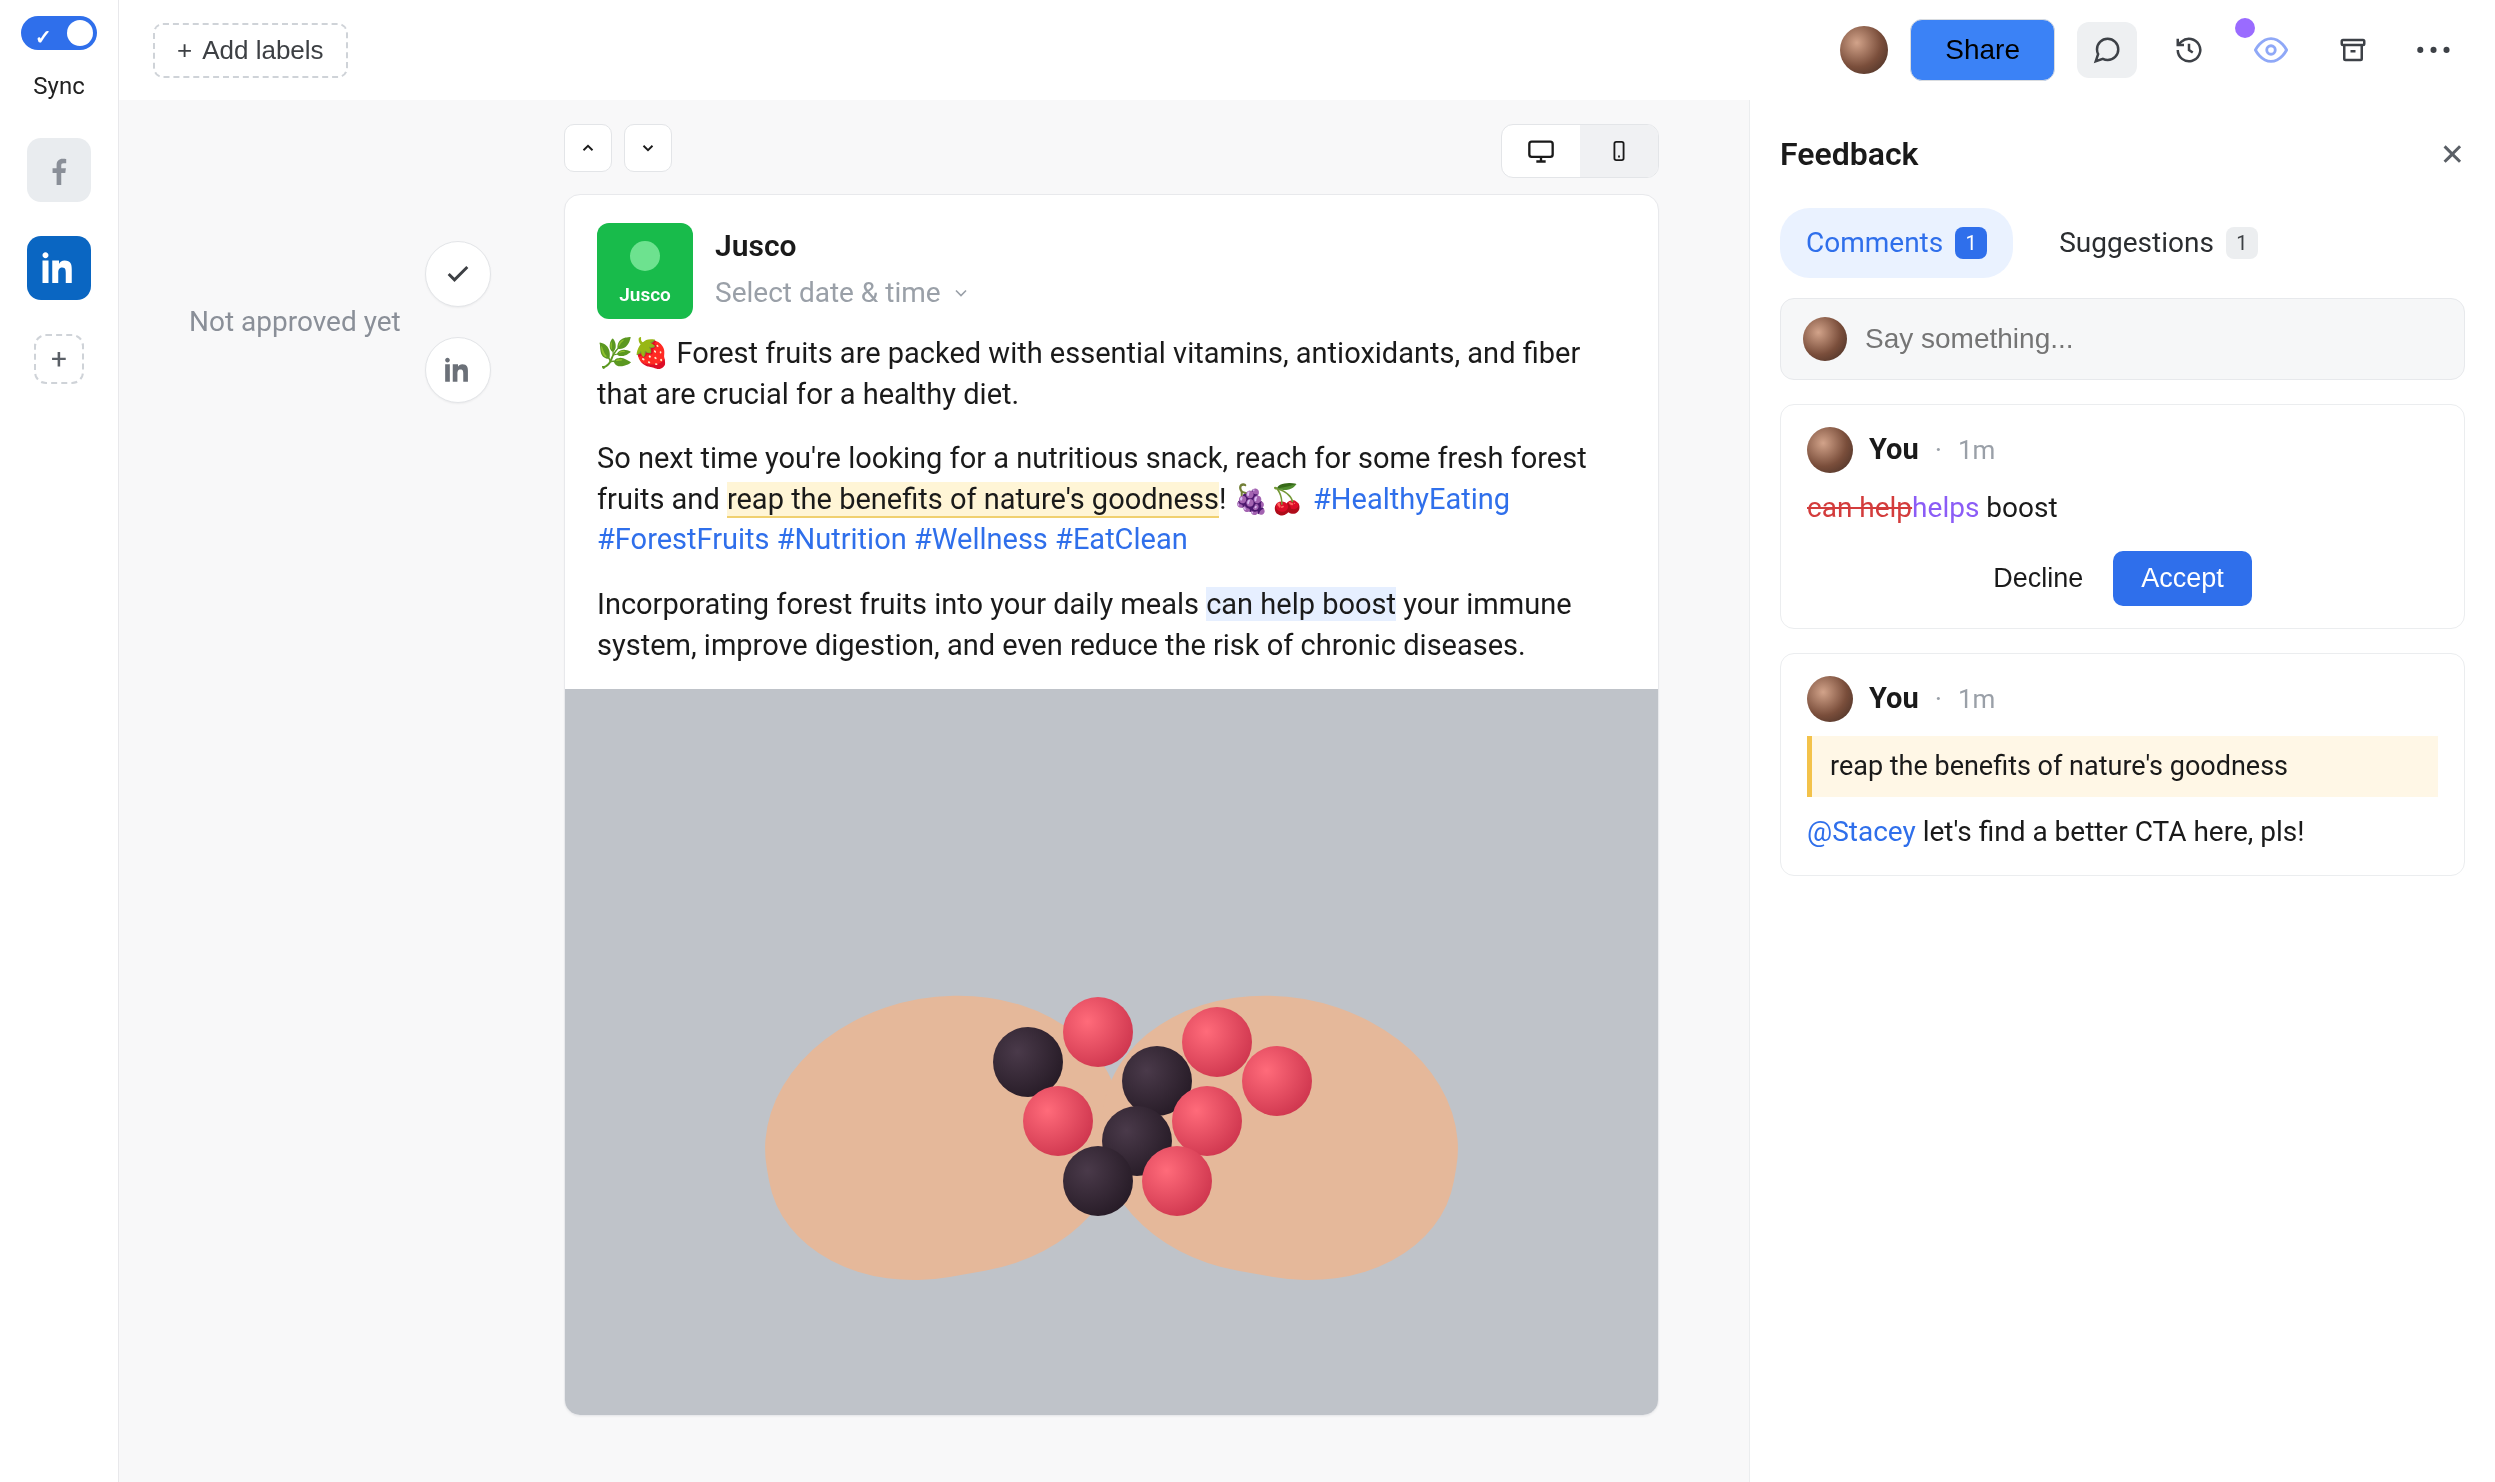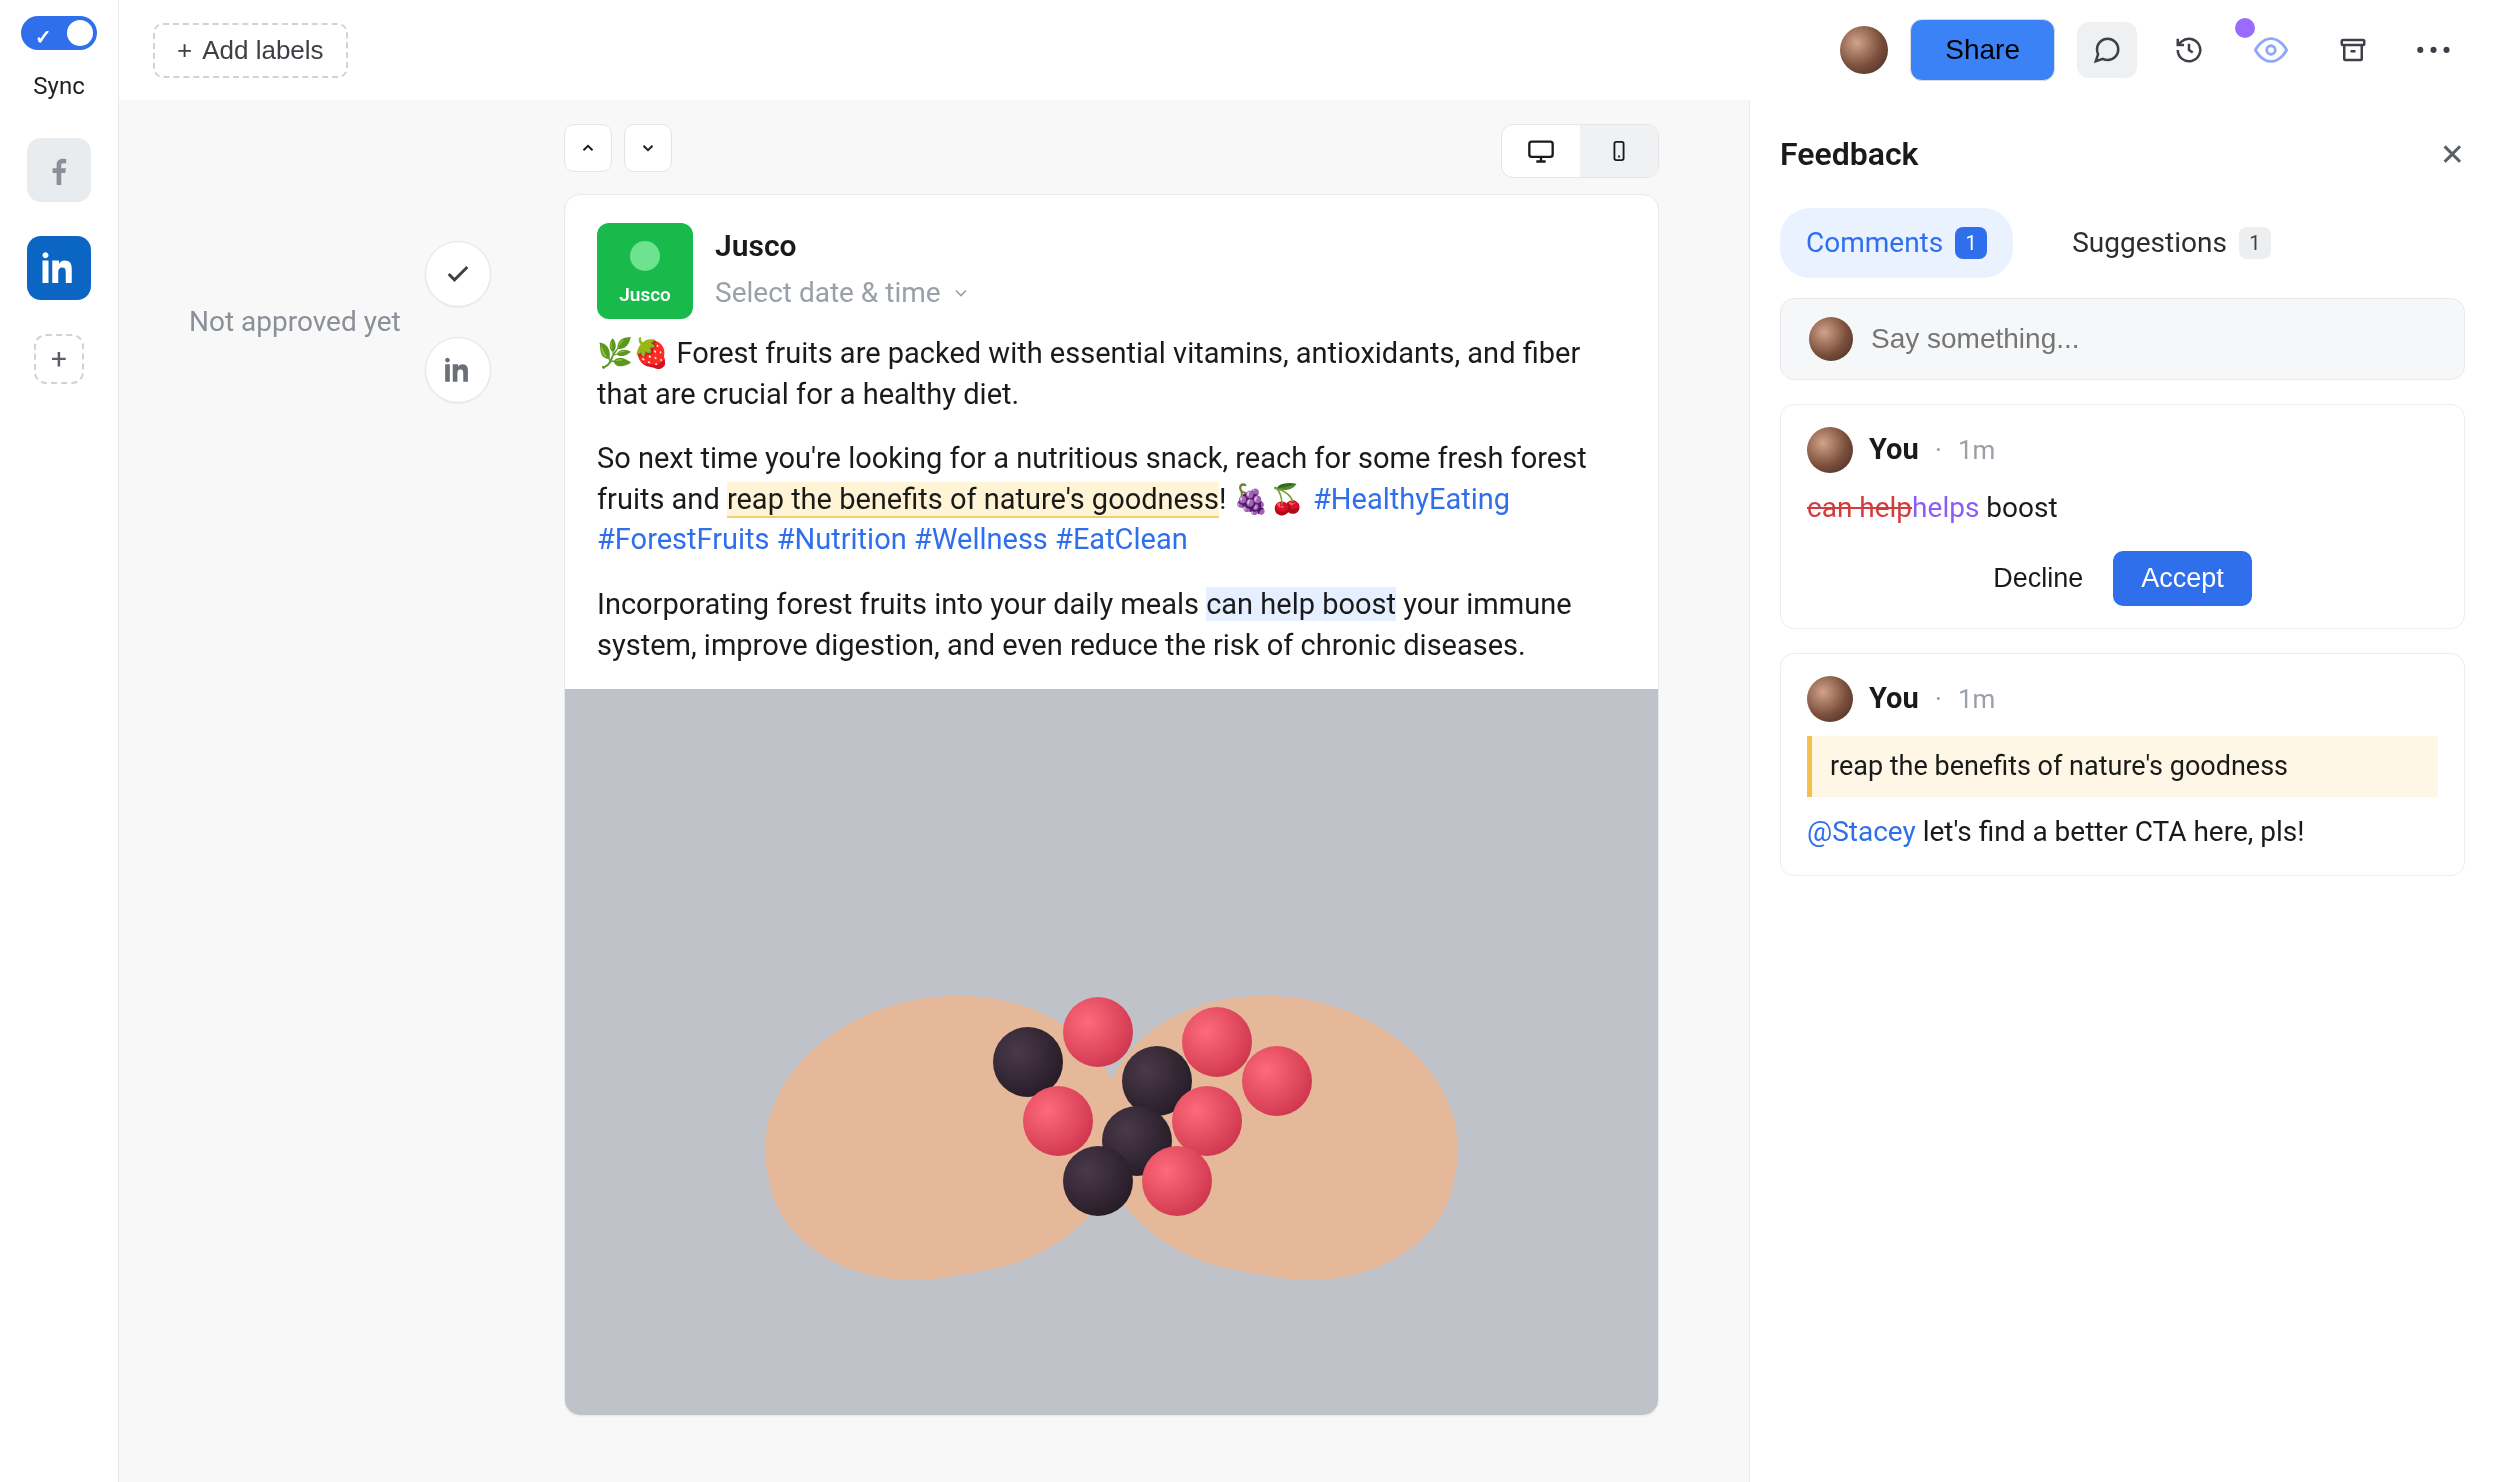--- a/index.html
+++ b/index.html
@@ -253,21 +253,21 @@
     background: #fff;
     overflow: auto;
     padding: 30px 30px 30px 30px;
   }
   .panel-head {
     display: flex; justify-content: space-between; align-items: center;
     margin-bottom: 30px;
   }
   .panel-head h2 { font-size: 32px; font-weight: 600; }
   .close-x { font-size: 30px; color: #5a5f66; cursor: pointer; }
-  .tabs { display: flex; gap: 33px; margin-bottom: 20px; }
+  .tabs { display: flex; gap: 20px; margin-bottom: 20px; }
   .tab {
     display: flex; align-items: center; gap: 12px;
     padding: 14px 26px;
     border-radius: 30px;
     font-size: 28px;
   }
   .tab.active { background: #eaf2ff; color: #2f6feb; }
   .tab .count {
     min-width: 32px; height: 32px;
     border-radius: 8px;
@@ -275,21 +275,21 @@
     color: #fff; font-size: 20px;
     display: flex; align-items: center; justify-content: center;
   }
   .tab:not(.active) { color: #2b2d30; }
   .tab:not(.active) .count { background: #eceef0; color: #3d4044; }
   .say {
     margin-top: 8px;
     border: 1px solid #e7e9ec;
     background: #f6f7f8;
     border-radius: 14px;
-    padding: 18px 28px;
+    padding: 18px 22px;
     display: flex; align-items: center; gap: 18px;
   }
   .say input {
     flex:1; border:none; background:transparent;
     font-size: 28px; color: #9aa0a8;
     outline: none;
   }
   .fcard {
     margin-top: 24px;
     border: 1px solid #ebedef;

